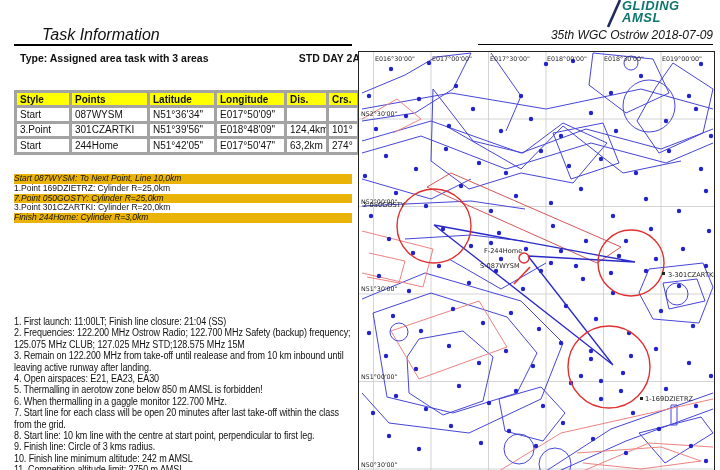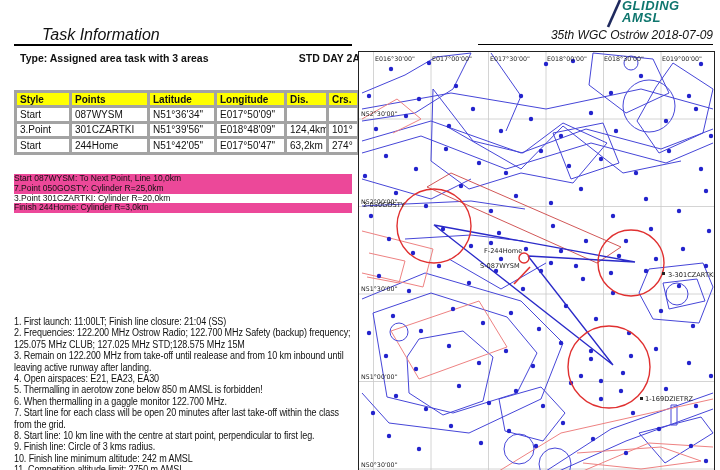--- a/index.html
+++ b/index.html
@@ -20,21 +20,21 @@
   #time-line{top:65px;margin-top:28px;}
   #dist-line{top:78px;}
   
   #task-table{position:absolute;left:14px;top:90px;border-collapse:collapse;
               font-size:10px;table-layout:fixed;width:343px;}
   #task-table td,#task-table th{border:3px solid #a3a3a3;padding:0 3px;height:12.4px;
               text-align:left;overflow:hidden;white-space:nowrap;font-weight:normal;}
   #task-table th{background:#ffff00;font-weight:bold;}
   
   #obs{position:absolute;left:14px;top:174px;width:338px;font-size:8.5px;line-height:9.8px;}
-  #obs .hl{background:#ec4899;}
+  #obs .hl{background:#eab308;font-style:italic;}
   
   #rules{position:absolute;left:14px;top:316px;width:380px;font-size:10px;line-height:11.4px;
          transform:scaleX(0.9);transform-origin:0 0;letter-spacing:-0.1px;}
   
   #map{position:absolute;left:358px;top:51px;width:355px;height:420px;border:1px solid #222;
        background:#fff;}
   #map svg{display:block;}
   svg text{font-family:"DejaVu Sans",sans-serif;}
 </style>
 </head>
@@ -104,20 +104,21 @@
           <td>E017°50'47"</td>
           <td>63,2km</td>
           <td>274°</td>
         </tr>
       </tbody>
   </table>
 
   <div id="obs">
     <div id="obs-lines">
         <div class="hl">Start 087WYSM: To Next Point, Line 10,0km</div>
+        <div>1.Point 169DZIETRZ: Cylinder R=25,0km</div>
         <div class="hl">7.Point 050GOSTY: Cylinder R=25,0km</div>
         <div>3.Point 301CZARTKI: Cylinder R=20,0km</div>
         <div class="hl">Finish 244Home: Cylinder R=3,0km</div>
       </div>
   </div>
 
   <div id="rules">
       <div>1. First launch: 11:00LT; Finish line closure: 21:04 (SS)</div>
       <div>2. Frequencies: 122.200 MHz Ostrow Radio; 122.700 MHz Safety (backup) frequency; 125.075 MHz CLUB; 127.025 MHz STD;128.575 MHz 15M</div>
       <div>3. Remain on 122.200 MHz from take-off until realease and from 10 km inbound until leaving active runway after landing.</div>

